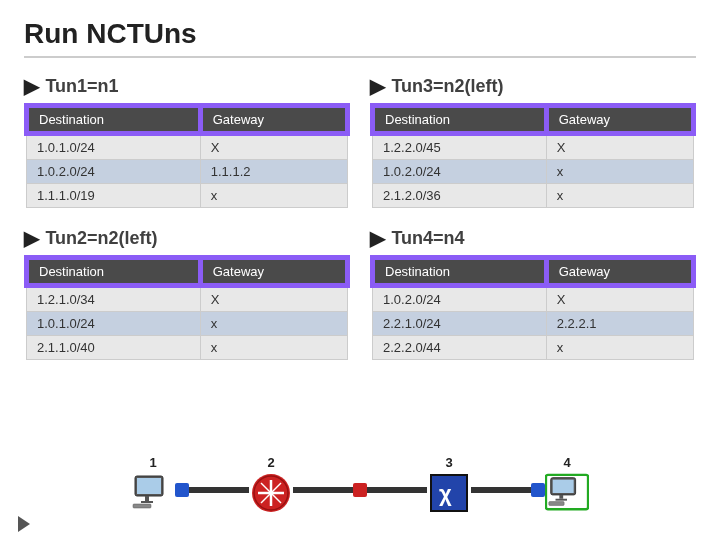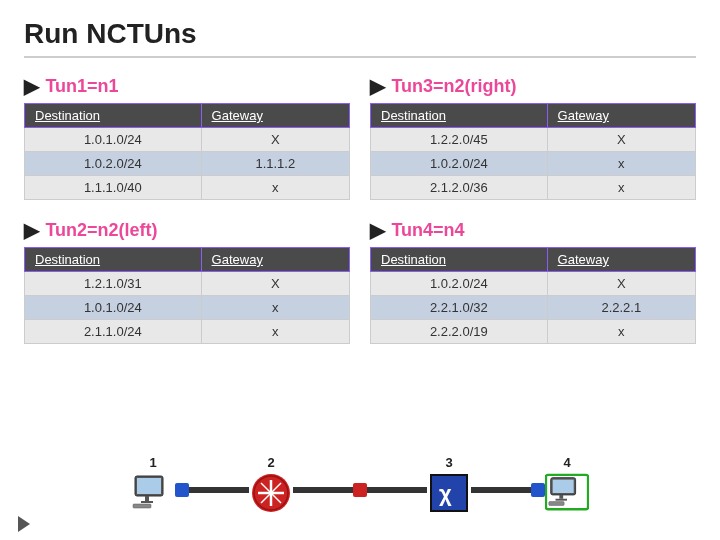--- a/index.html
+++ b/index.html
@@ -54,55 +54,53 @@
 
     .bullet {
       font-size: 20px;
       color: #222;
       font-weight: bold;
     }
 
     .section-title {
       font-size: 18px;
       font-weight: bold;
-      color: #ec4899;
+      color: #404040;
     }
 
     table {
       border-collapse: collapse;
       width: 100%;
       font-size: 13px;
     }
 
     thead tr {
       background-color: #4a4a4a;
       color: #fff;
     }
 
     thead th {
       padding: 4px 10px;
       text-align: left;
       font-weight: normal;
-      border: 1px solid #8b5cf6;
-      text-decoration: underline;
+      border: 5px solid #8b5cf6;
     }
 
     tbody tr:nth-child(odd) {
       background-color: #e8e8e8;
     }
 
     tbody tr:nth-child(even) {
       background-color: #f5f5f5;
     }
 
     tbody td {
       padding: 4px 10px;
       border: 1px solid #ccc;
       color: #333;
-      text-align: center;
     }
 
     .highlight-row td {
       background-color: #c5d0e0 !important;
     }
 
     .diagram-area {
       position: absolute;
       bottom: 28px;
       left: 24px;
@@ -219,63 +217,63 @@
           <tbody id="tun1-body">
           <tr>
                 <td>1.0.1.0/24</td>
                 <td>X</td>
               </tr>
               <tr class="highlight-row">
                 <td>1.0.2.0/24</td>
                 <td>1.1.1.2</td>
               </tr>
               <tr>
-                <td>1.1.1.0/40</td>
+                <td>1.1.1.0/19</td>
                 <td>x</td>
               </tr>
             </tbody>
         </table>
       </div>
 
       <div class="section">
         <div class="section-header">
           <span class="bullet">▶</span>
           <span class="section-title">Tun2=n2(left)</span>
         </div>
         <table>
           <thead>
             <tr>
               <th>Destination</th>
               <th>Gateway</th>
             </tr>
           </thead>
           <tbody id="tun2-body">
           <tr>
-                <td>1.2.1.0/31</td>
+                <td>1.2.1.0/34</td>
                 <td>X</td>
               </tr>
               <tr class="highlight-row">
                 <td>1.0.1.0/24</td>
                 <td>x</td>
               </tr>
               <tr>
-                <td>2.1.1.0/24</td>
+                <td>2.1.1.0/40</td>
                 <td>x</td>
               </tr>
             </tbody>
         </table>
       </div>
     </div>
 
     <div class="right-col">
 
       <div class="section">
         <div class="section-header">
           <span class="bullet">▶</span>
-          <span class="section-title">Tun3=n2(right)</span>
+          <span class="section-title">Tun3=n2(left)</span>
         </div>
         <table>
           <thead>
             <tr>
               <th>Destination</th>
               <th>Gateway</th>
             </tr>
           </thead>
           <tbody id="tun3-body">
           <tr>
@@ -305,25 +303,25 @@
               <th>Destination</th>
               <th>Gateway</th>
             </tr>
           </thead>
           <tbody id="tun4-body">
           <tr>
                 <td>1.0.2.0/24</td>
                 <td>X</td>
               </tr>
               <tr class="highlight-row">
-                <td>2.2.1.0/32</td>
+                <td>2.2.1.0/24</td>
                 <td>2.2.2.1</td>
               </tr>
               <tr>
-                <td>2.2.2.0/19</td>
+                <td>2.2.2.0/44</td>
                 <td>x</td>
               </tr>
             </tbody>
         </table>
       </div>
     </div>
   </div>
 
   <div class="diagram-area">
     <div class="diagram-inner">

